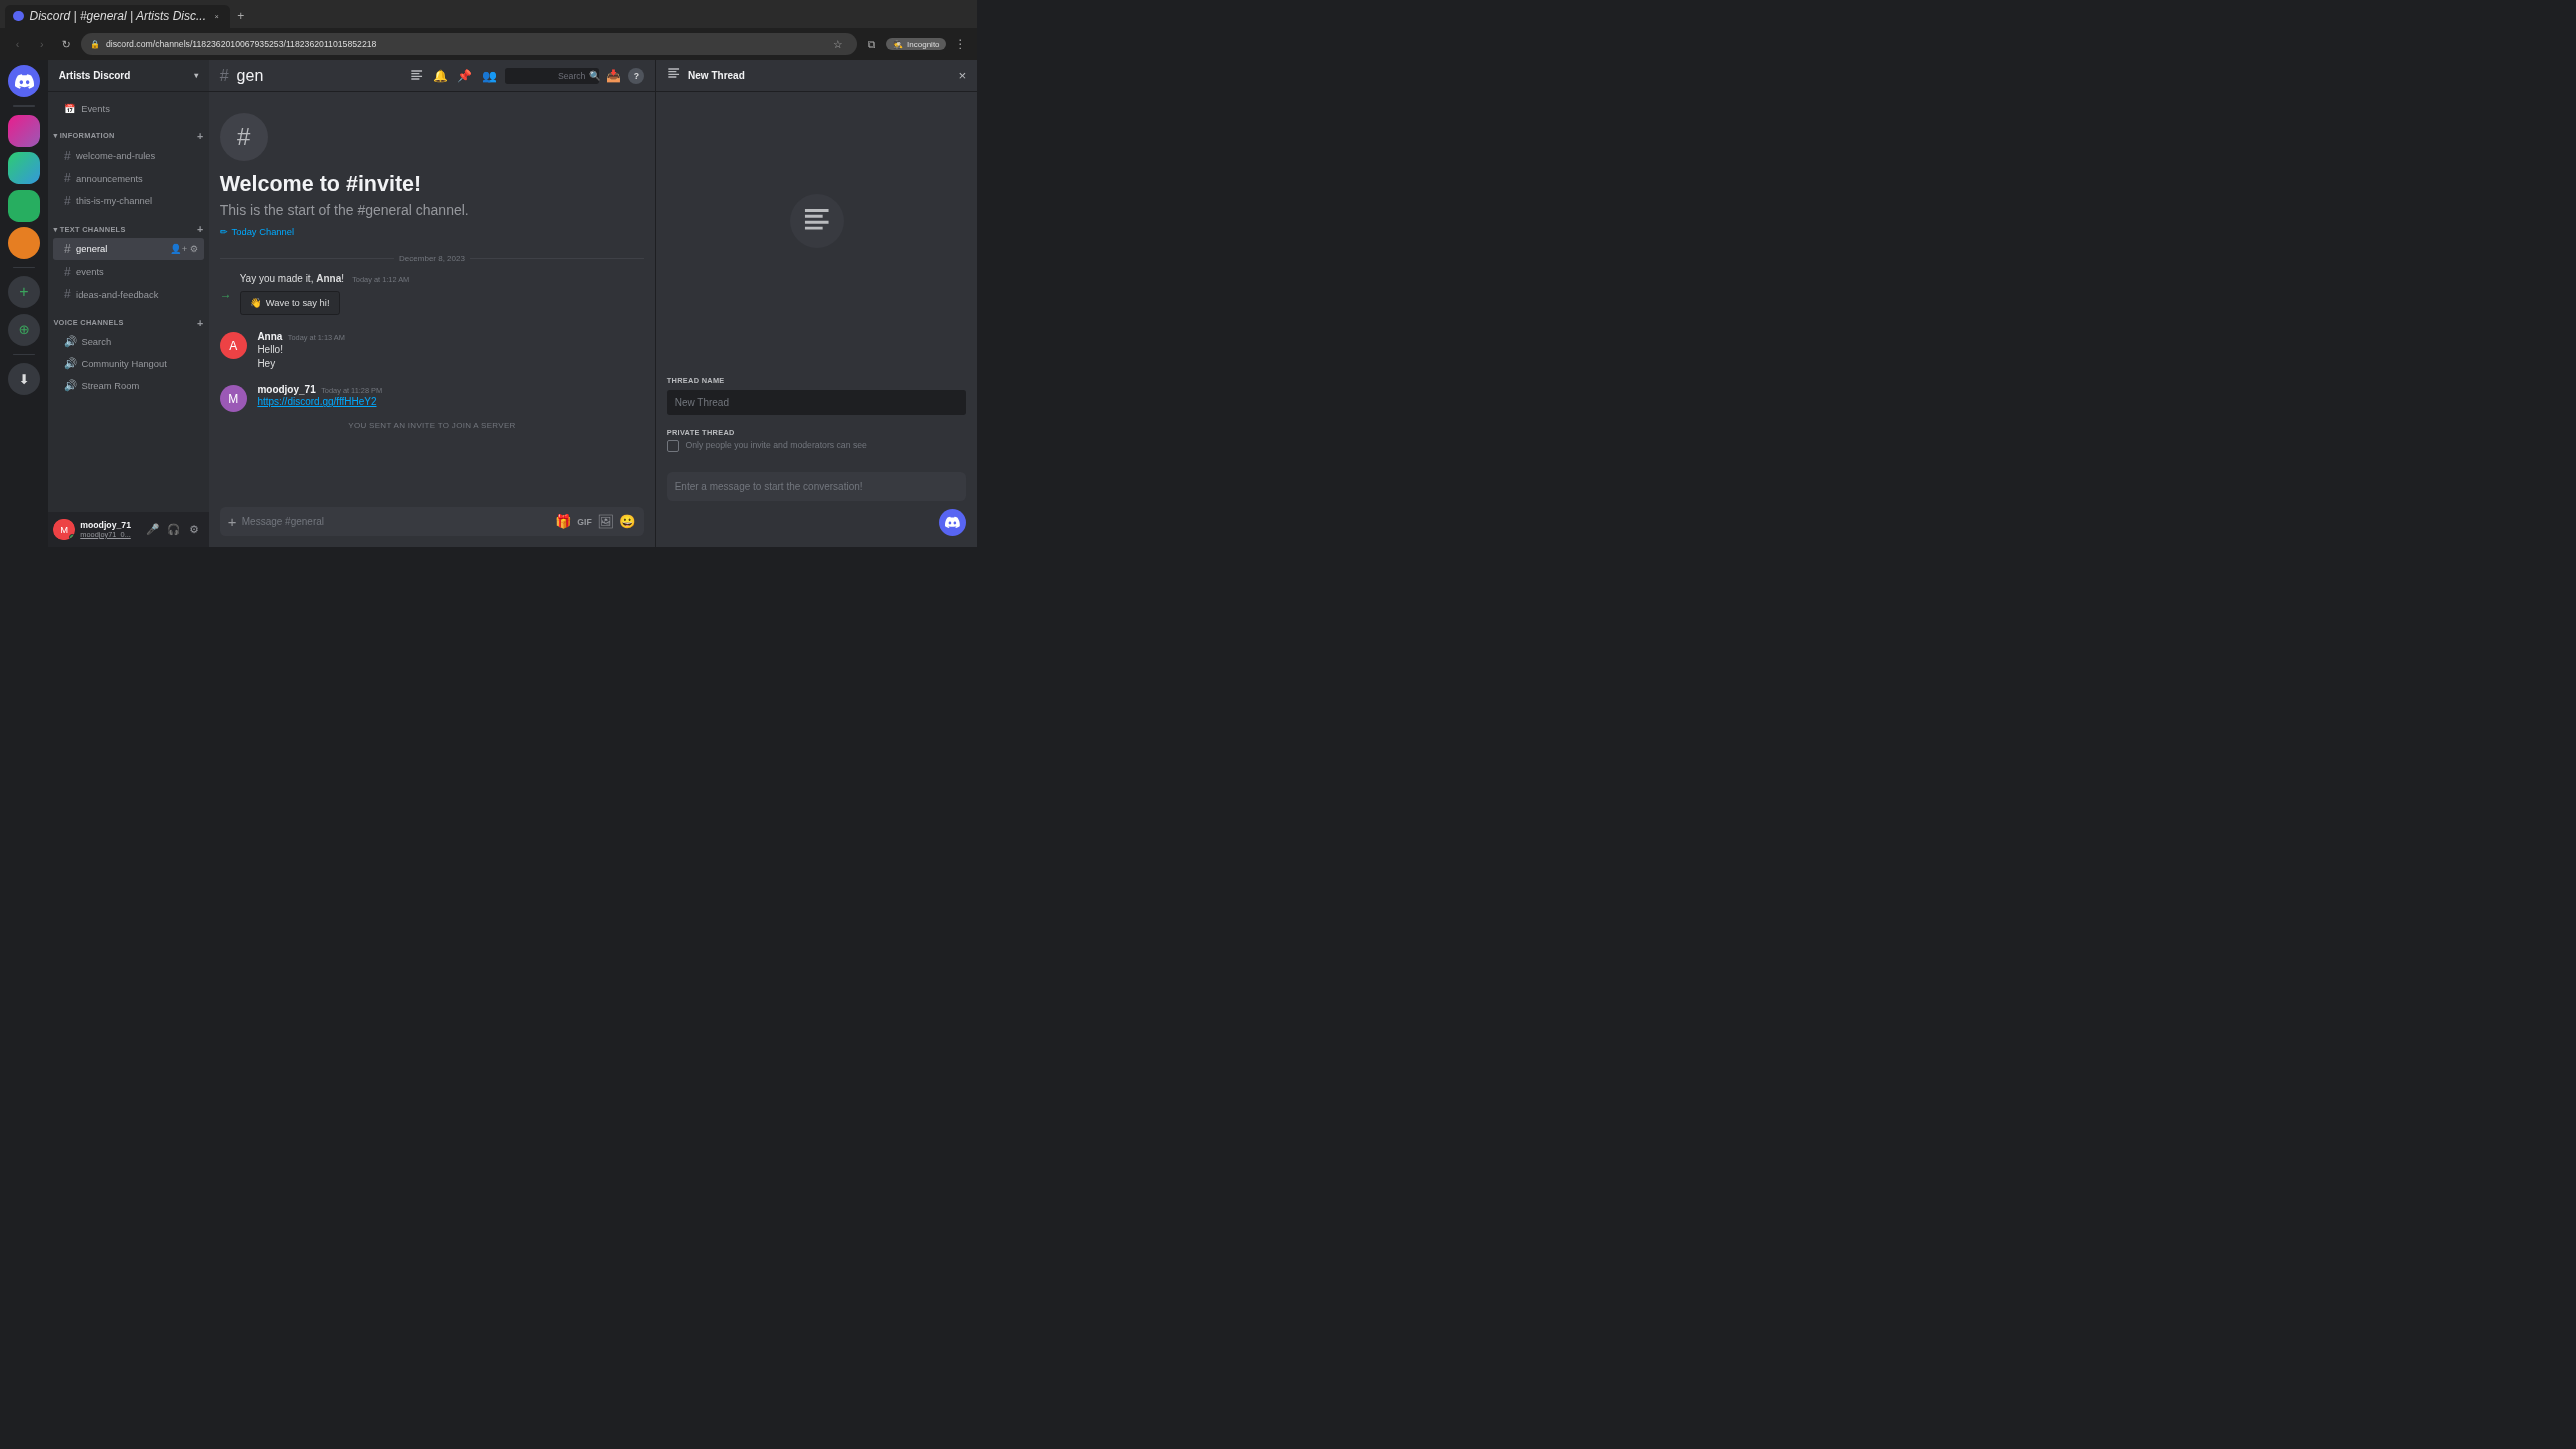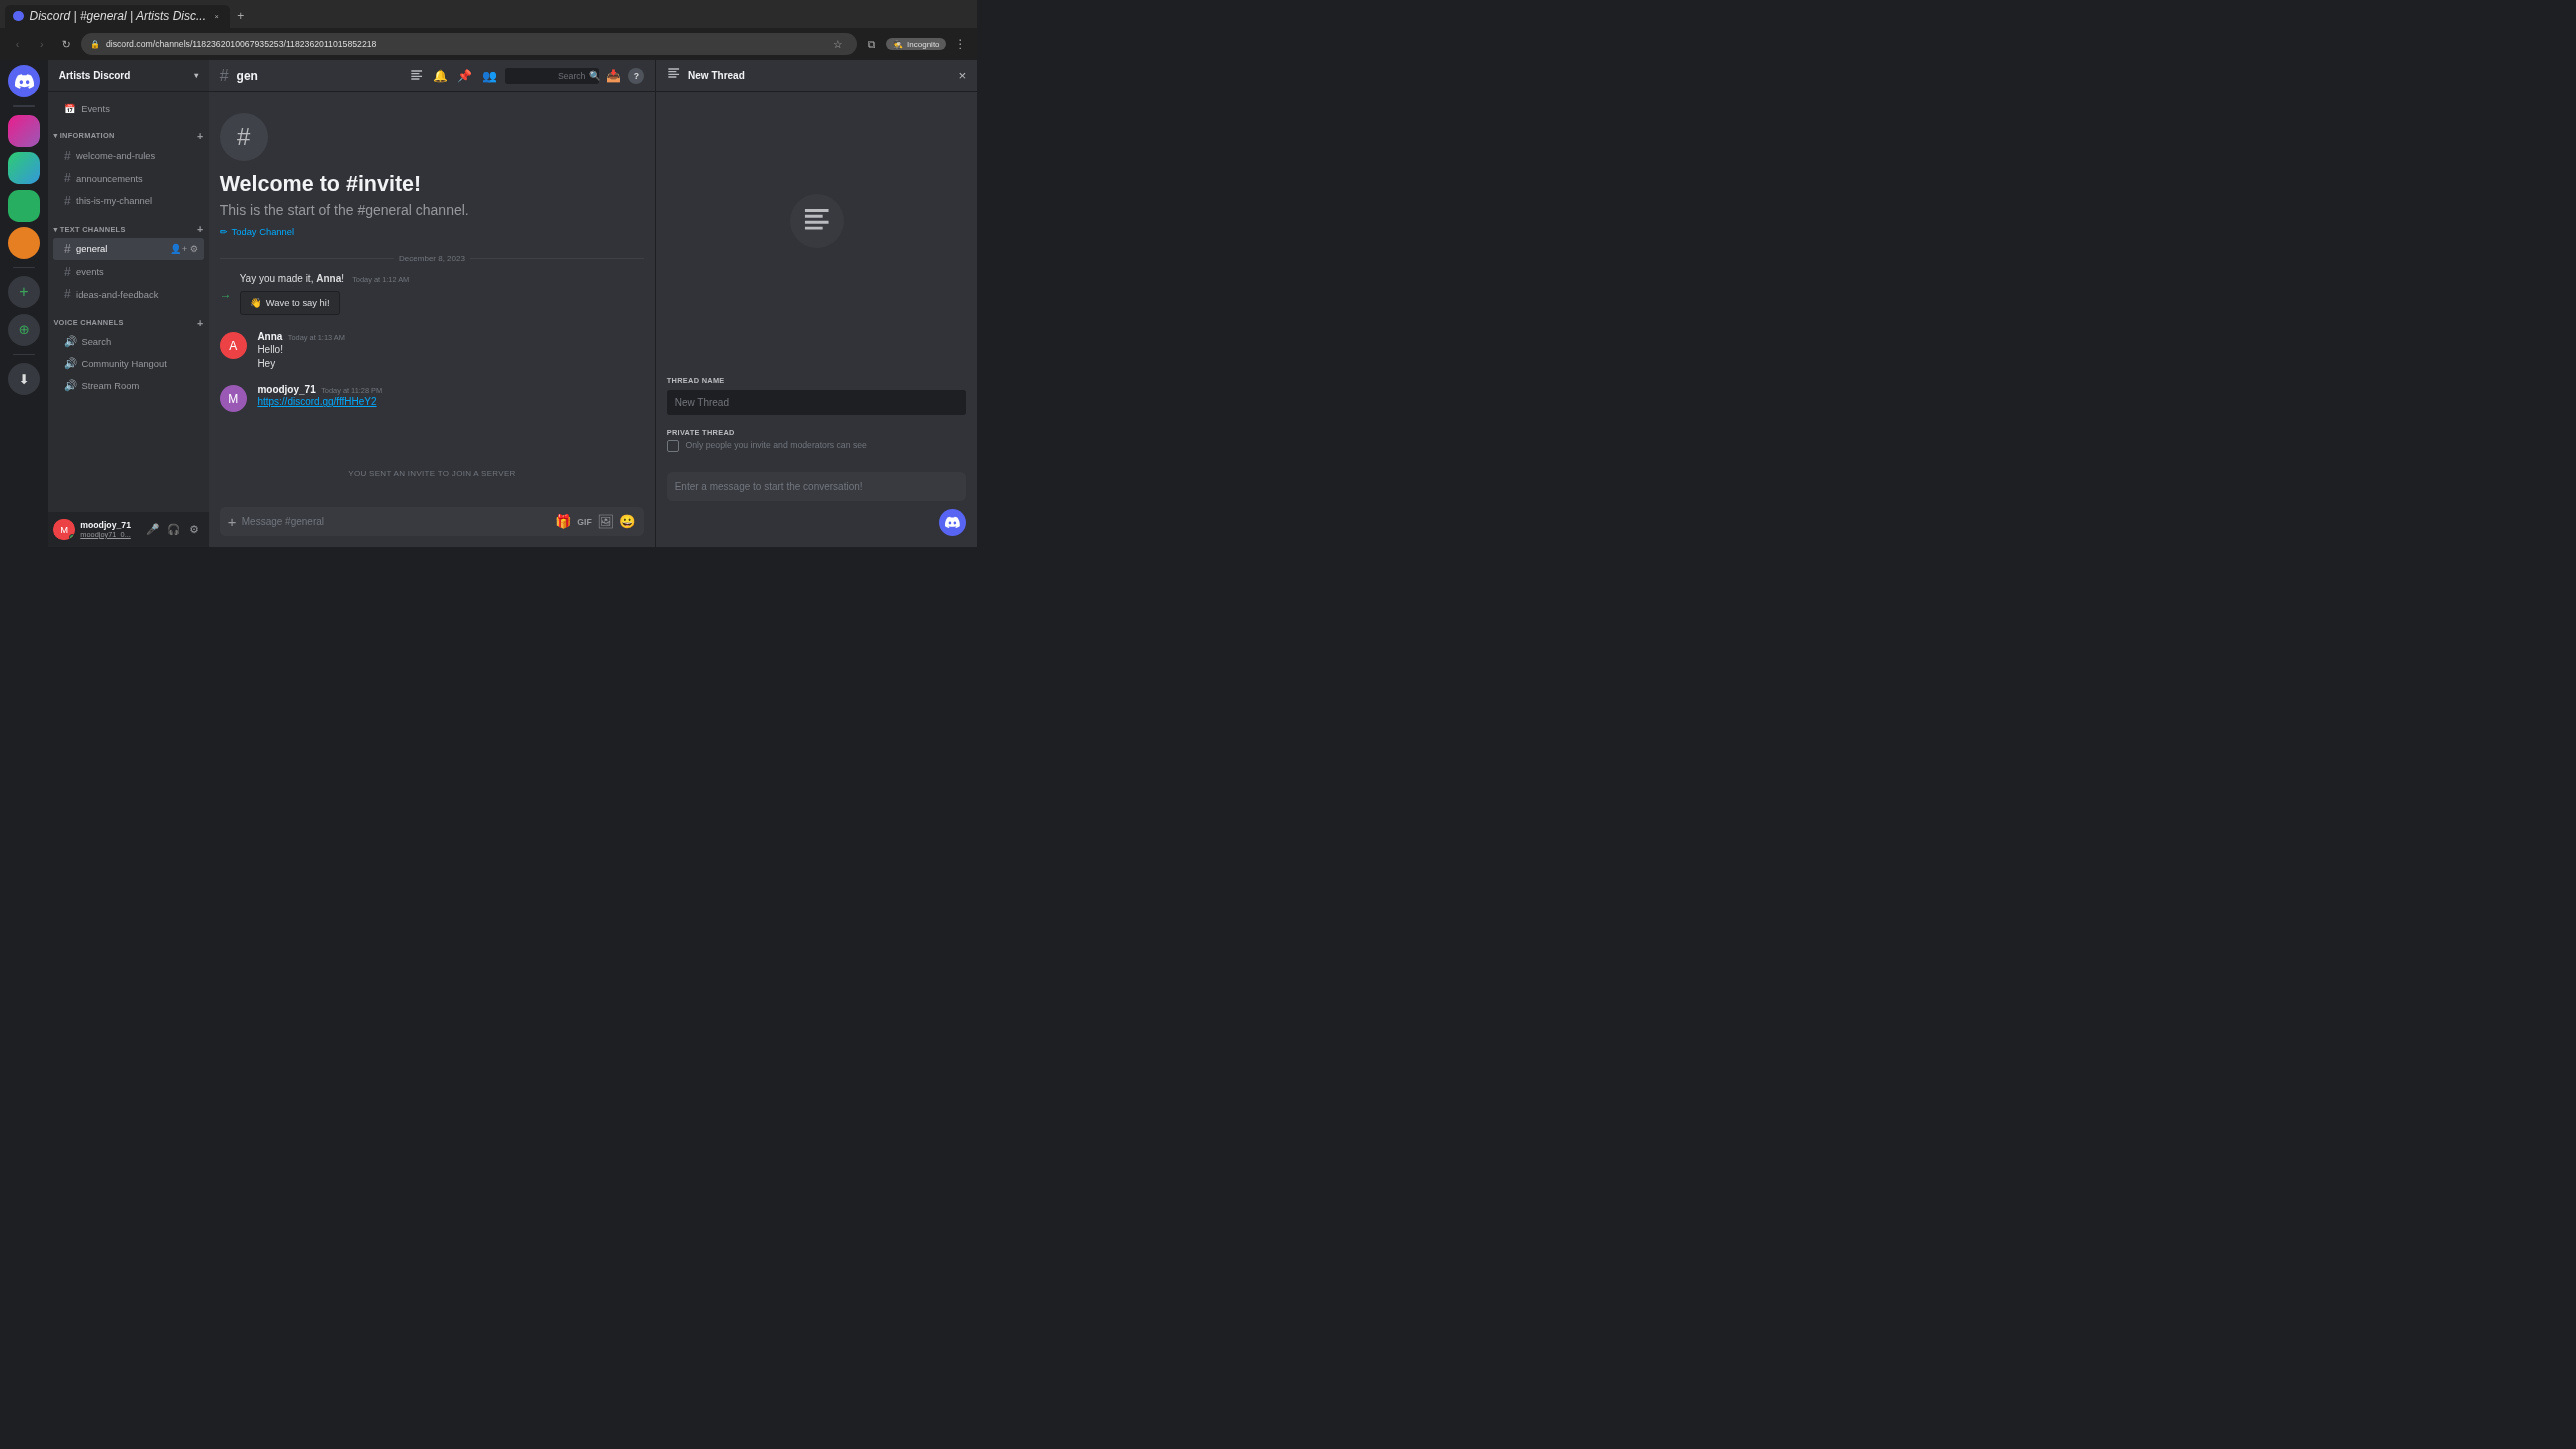--- a/index.html
+++ b/index.html
@@ -227,21 +227,21 @@
 
     .chat-header {
       height: 32px;
       border-bottom: 0.7px solid #1e1f22;
       display: flex; align-items: center;
       padding: 0 10.7px;
       gap: 8px;
       flex-shrink: 0;
     }
     .chat-header-hash { font-size: 16px; color: #6d6f78; }
-    .chat-header-name { font-weight: 700; color: #f2f3f5; font-size: 12px; }
+    .chat-header-name { font-weight: 400; color: #f2f3f5; font-size: 16px; }
     .chat-header-actions { display: flex; gap: 5.4px; margin-left: auto; align-items: center; }
     .header-icon-btn { width: 19px; height: 19px; display: flex; align-items: center; justify-content: center; color: #b9bbbe; cursor: pointer; border-radius: 2.7px; font-size: 12px; }
     .search-box {
       display: flex; align-items: center; gap: 4px;
       background: #1e1f22; border-radius: 2.7px;
       padding: 0 5.4px; height: 16px; width: 94px; cursor: text;
     }
     .search-box-text { font-size: 8.7px; color: #6d6f78; flex: 1; margin-left: 48px; }
     .search-box-icon { font-size: 9.4px; color: #6d6f78; }
 
@@ -318,21 +318,20 @@
       font-size: 9.4px; color: #dcddde; cursor: pointer; margin-top: 2.7px;
     }
 
     .server-invite-banner {
       text-align: center;
       padding: 5.4px 10.7px;
       font-size: 8px;
       color: #72767d;
       text-transform: uppercase;
       letter-spacing: 0.3px;
-      margin-top: 48px;
     }
 
     
     .chat-input-area {
       padding: 0 10.7px 10.7px;
       flex-shrink: 0;
     }
     .chat-input-box {
       background: #383a40;
       border-radius: 5.4px;

